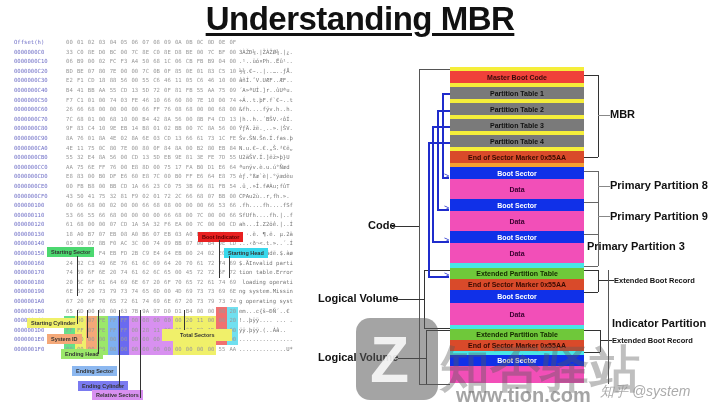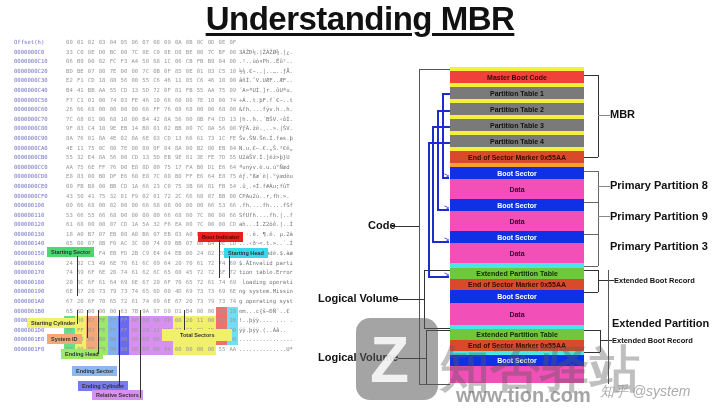--- a/index.html
+++ b/index.html
@@ -145,36 +145,36 @@
 
 <div class="hline" style="left:584px;top:171px;width:14px;background:#666;"></div>
 <div class="vline" style="left:598px;top:171px;height:95px;background:#666;"></div>
 <div class="hline" style="left:584px;top:202px;width:14px;background:#666;"></div>
 <div class="hline" style="left:584px;top:234px;width:14px;background:#666;"></div>
 <div class="hline" style="left:584px;top:266px;width:14px;background:#666;"></div>
 <div class="hline" style="left:598px;top:186px;width:12px;background:#888;"></div>
 <div class="hline" style="left:598px;top:216px;width:12px;background:#888;"></div>
 <div class="ann" style="left:610px;top:179px;">Primary Partition 8</div>
 <div class="ann" style="left:610px;top:210px;">Primary Partition 9</div>
-<div class="ann" style="left:610px;top:240px;">Primary Partition 3</div>
+<div class="ann" style="left:587px;top:240px;">Primary Partition 3</div>
 
 <div class="hline" style="left:584px;top:270px;width:14px;"></div>
 <div class="vline" style="left:598px;top:270px;height:22px;"></div>
 <div class="hline" style="left:584px;top:292px;width:14px;"></div>
 <div class="hline" style="left:598px;top:280px;width:16px;"></div>
 <div class="ann-sm" style="left:596px;top:276px;left:598px;margin-left:16px;">Extended Boot Record</div>
 
 <div class="hline" style="left:584px;top:330px;width:16px;"></div>
 <div class="vline" style="left:600px;top:330px;height:22px;"></div>
 <div class="hline" style="left:584px;top:352px;width:16px;"></div>
 <div class="hline" style="left:600px;top:340px;width:12px;"></div>
 <div class="ann-sm" style="left:594px;top:336px;margin-left:18px;">Extended Boot Record</div>
 
 <div class="vline" style="left:608px;top:270px;height:114px;background:#555;"></div>
-<div class="ann" style="left:612px;top:317px;">Extended Partition</div>
+<div class="ann" style="left:612px;top:317px;">Indicator Partition</div>
 
 <div class="hline" style="left:419px;top:69px;width:31px;background:#555;"></div>
 <div class="vline" style="left:419px;top:69px;height:315px;background:#555;"></div>
 <div class="hline" style="left:419px;top:384px;width:31px;background:#555;"></div>
 <div class="hline" style="left:392px;top:226px;width:27px;"></div>
 <div class="ann" style="left:368px;top:219px;">Code</div>
 
 <div class="vline" style="left:424px;top:270px;height:58px;"></div>
 <div class="hline" style="left:424px;top:270px;width:26px;"></div>
 <div class="hline" style="left:424px;top:328px;width:26px;"></div>

